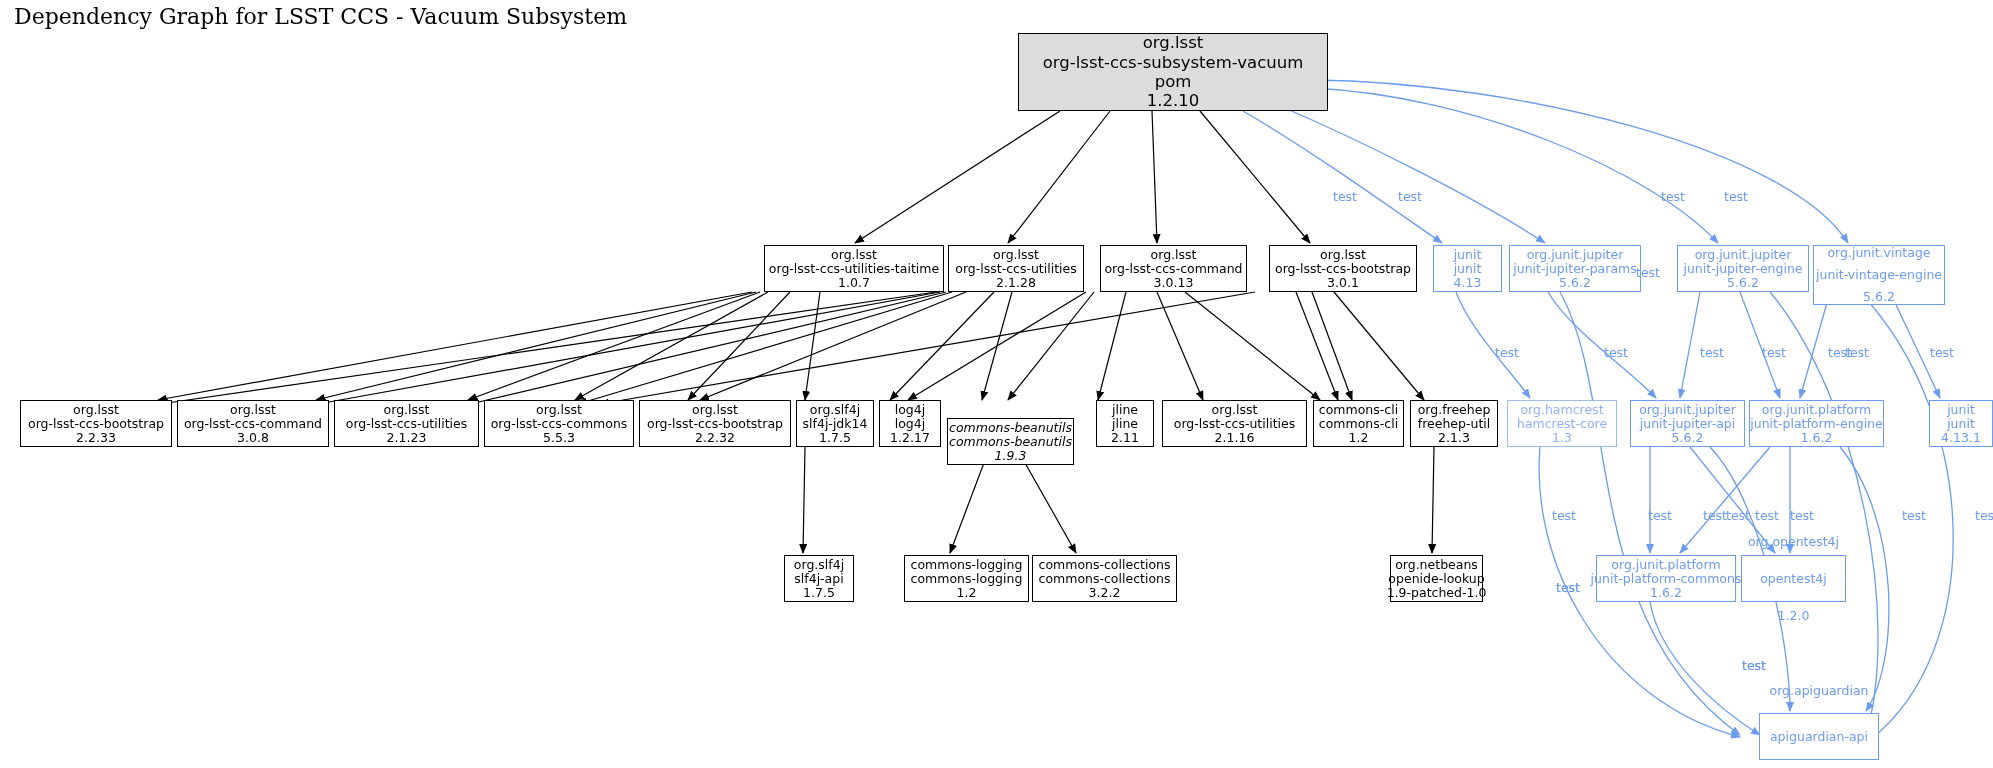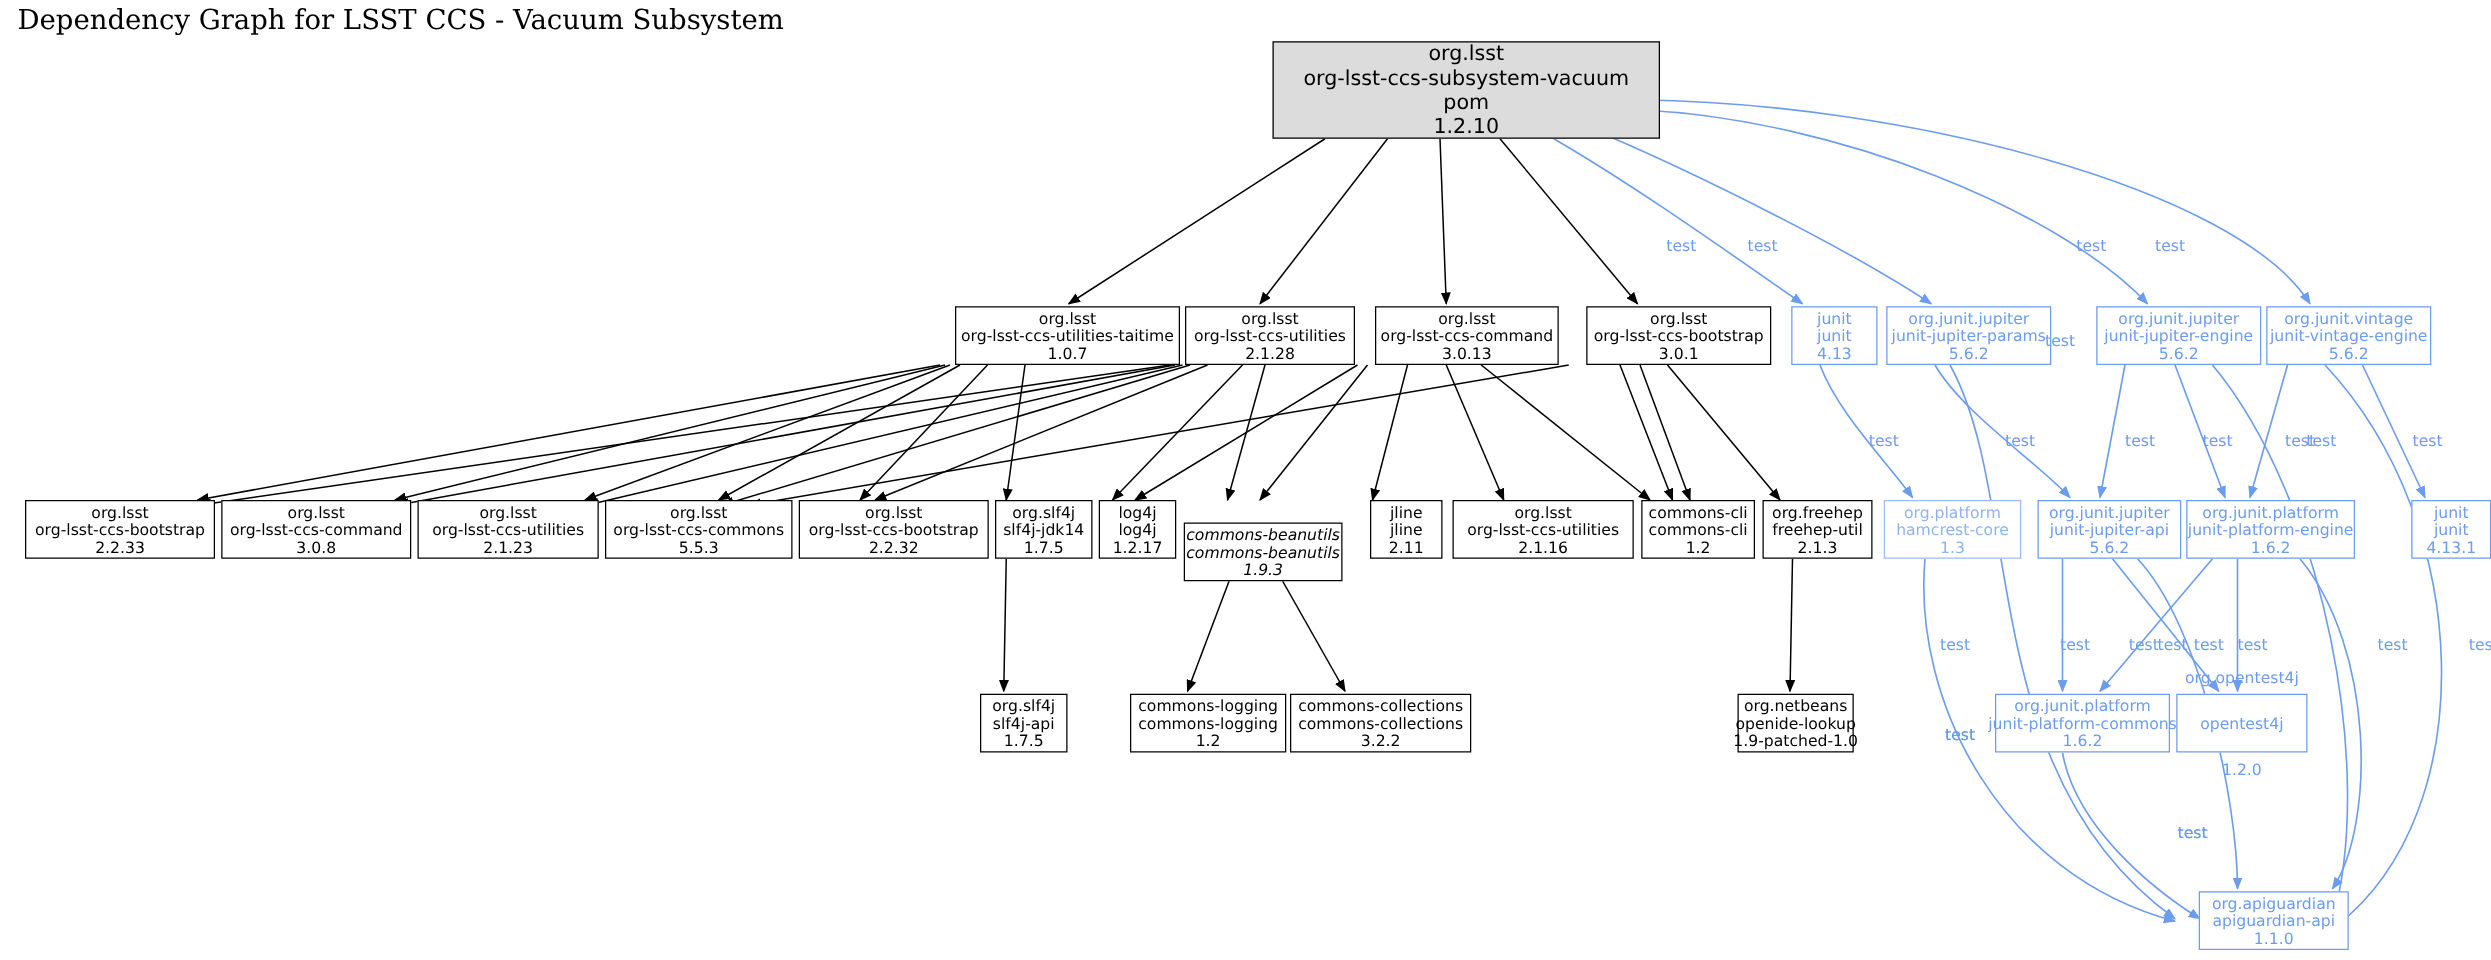--- a/index.html
+++ b/index.html
@@ -142,21 +142,21 @@
     <div class="node test" style="left: 1493px; top: 245px; width: 132px; height: 47px;">
       <span class="ln">org.junit.jupiter</span>
       <span class="ln">junit-jupiter-params</span>
       <span class="ln">5.6.2</span>
     </div>
     <div class="node test" style="left: 1661px; top: 245px; width: 132px; height: 47px;">
       <span class="ln">org.junit.jupiter</span>
       <span class="ln">junit-jupiter-engine</span>
       <span class="ln">5.6.2</span>
     </div>
-    <div class="node test" style="left: 1797px; top: 245px; width: 132px; height: 47px;">
+    <div class="node test" style="left: 1797px; top: 245px; width: 132px; height: 60px; justify-content: space-between;">
       <span class="ln">org.junit.vintage</span>
       <span class="ln">junit-vintage-engine</span>
       <span class="ln">5.6.2</span>
     </div>
     <div class="node" style="left: 4px; top: 400px; width: 152px; height: 47px;">
       <span class="ln">org.lsst</span>
       <span class="ln">org-lsst-ccs-bootstrap</span>
       <span class="ln">2.2.33</span>
     </div>
     <div class="node" style="left: 161px; top: 400px; width: 152px; height: 47px;">
@@ -208,21 +208,21 @@
       <span class="ln">commons-cli</span>
       <span class="ln">commons-cli</span>
       <span class="ln">1.2</span>
     </div>
     <div class="node" style="left: 1394px; top: 400px; width: 88px; height: 47px;">
       <span class="ln">org.freehep</span>
       <span class="ln">freehep-util</span>
       <span class="ln">2.1.3</span>
     </div>
     <div class="node test-faded" style="left: 1491px; top: 400px; width: 110px; height: 47px;">
-      <span class="ln">org.platform</span>
+      <span class="ln">org.hamcrest</span>
       <span class="ln">hamcrest-core</span>
       <span class="ln">1.3</span>
     </div>
     <div class="node test" style="left: 1614px; top: 400px; width: 115px; height: 47px;">
       <span class="ln">org.junit.jupiter</span>
       <span class="ln">junit-jupiter-api</span>
       <span class="ln">5.6.2</span>
     </div>
     <div class="node test" style="left: 1733px; top: 400px; width: 135px; height: 47px;">
       <span class="ln">org.junit.platform</span>
@@ -257,21 +257,21 @@
     <div class="node test" style="left: 1580px; top: 555px; width: 140px; height: 47px;">
       <span class="ln">org.junit.platform</span>
       <span class="ln">junit-platform-commons</span>
       <span class="ln">1.6.2</span>
     </div>
     <div class="node test" style="left: 1725px; top: 555px; width: 105px; height: 47px; gap: 23px;">
       <span class="ln">org.opentest4j</span>
       <span class="ln">opentest4j</span>
       <span class="ln">1.2.0</span>
     </div>
-    <div class="node test" style="left: 1743px; top: 713px; width: 120px; height: 47px;">
+    <div class="node test" style="left: 1743px; top: 713px; width: 120px; height: 47px; gap: 32px;">
       <span class="ln">org.apiguardian</span>
       <span class="ln">apiguardian-api</span>
       <span class="ln">1.1.0</span>
     </div>
   </div>
 <div id="edge-label-layer">
     <div class="elabel" style="left: 1333px; top: 189px;">test</div>
     <div class="elabel" style="left: 1398px; top: 189px;">test</div>
     <div class="elabel" style="left: 1661px; top: 189px;">test</div>
     <div class="elabel" style="left: 1724px; top: 189px;">test</div>

